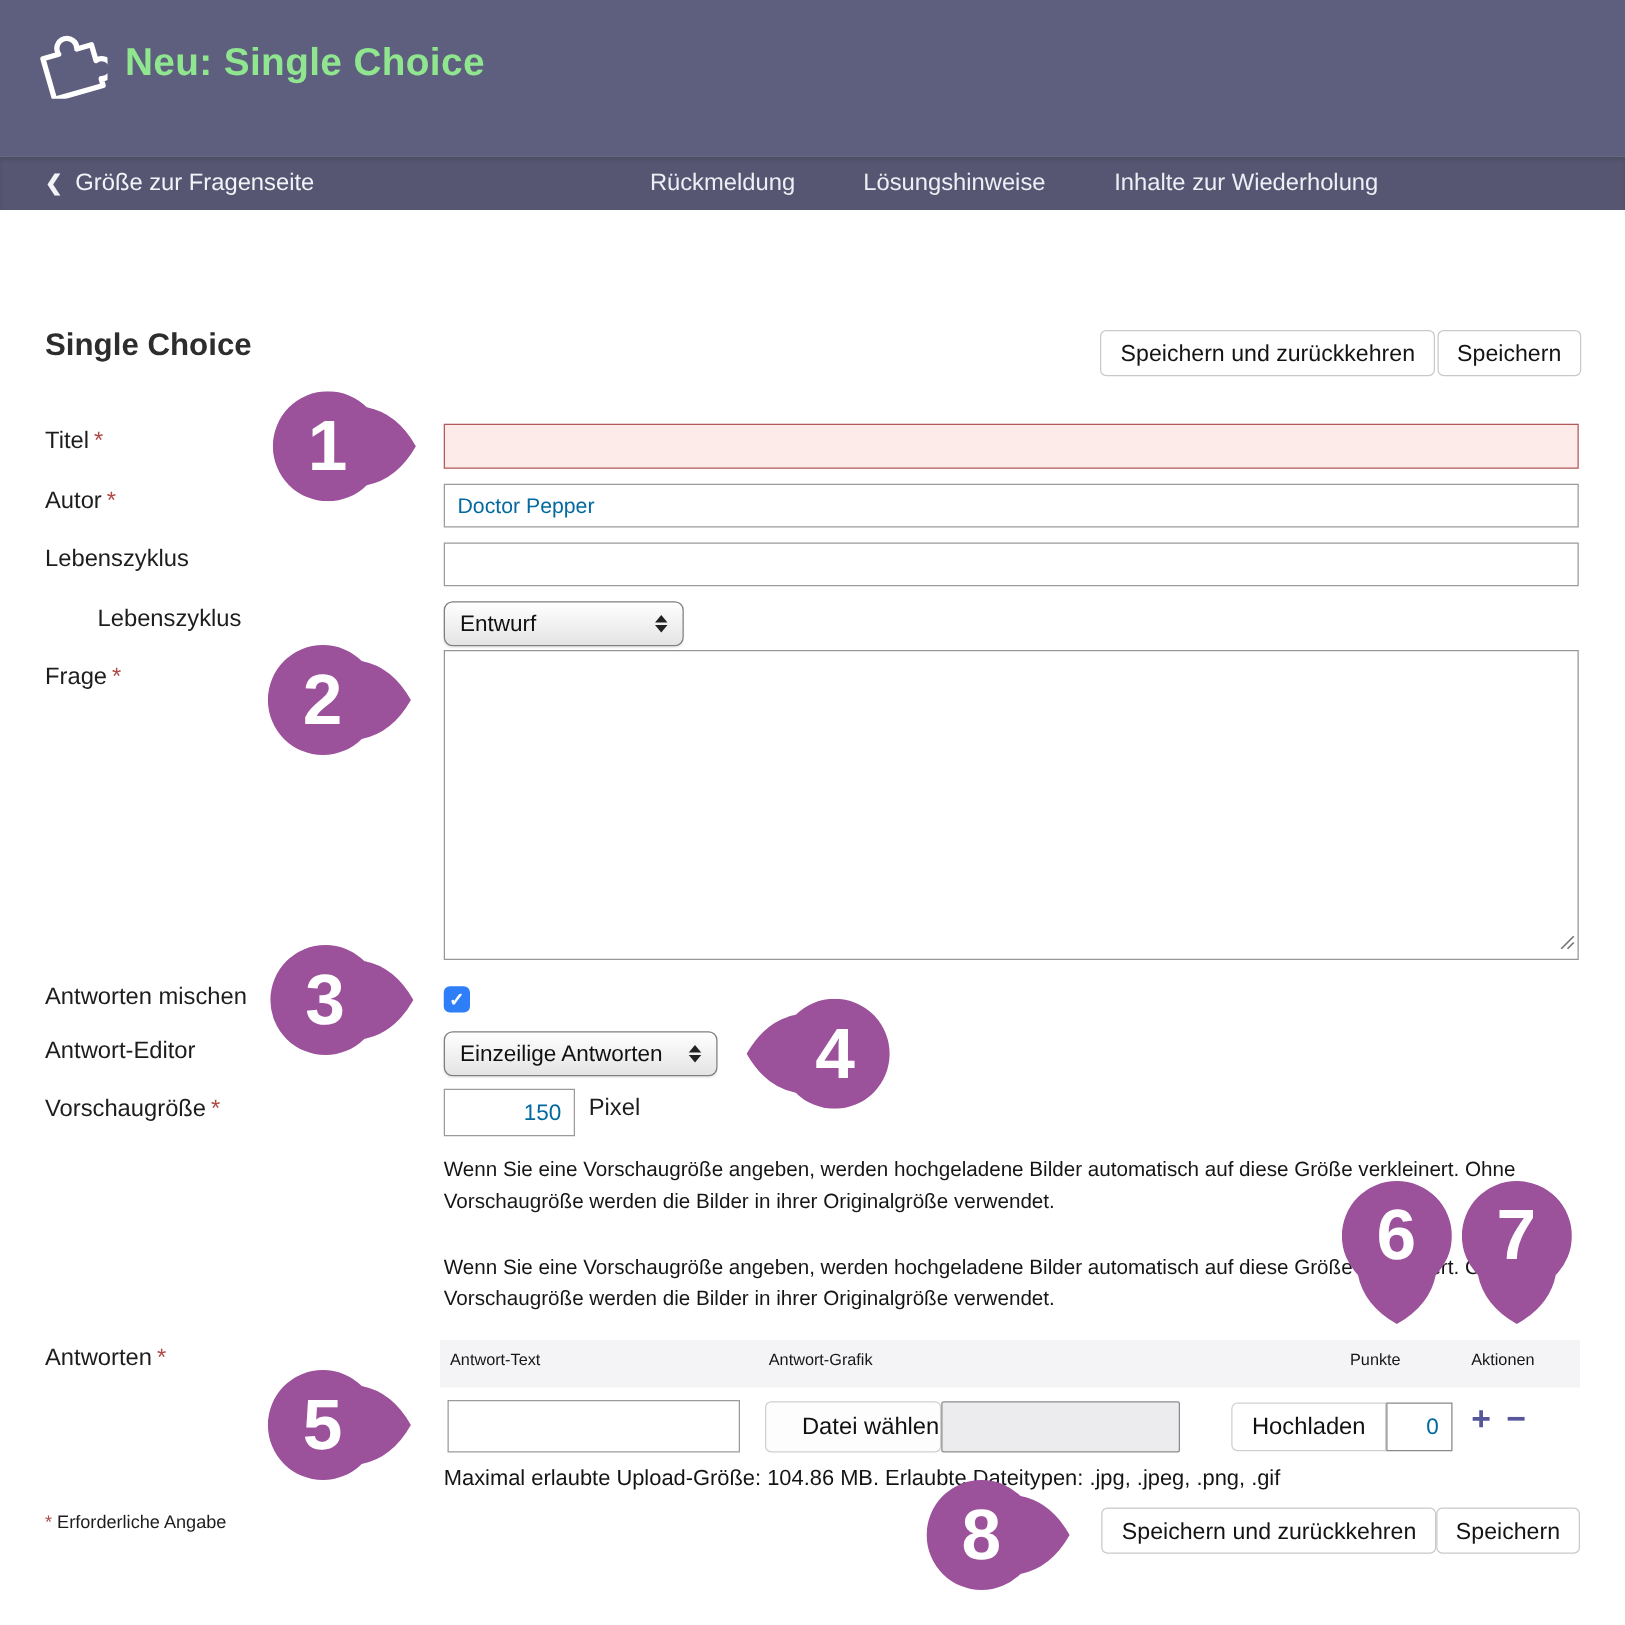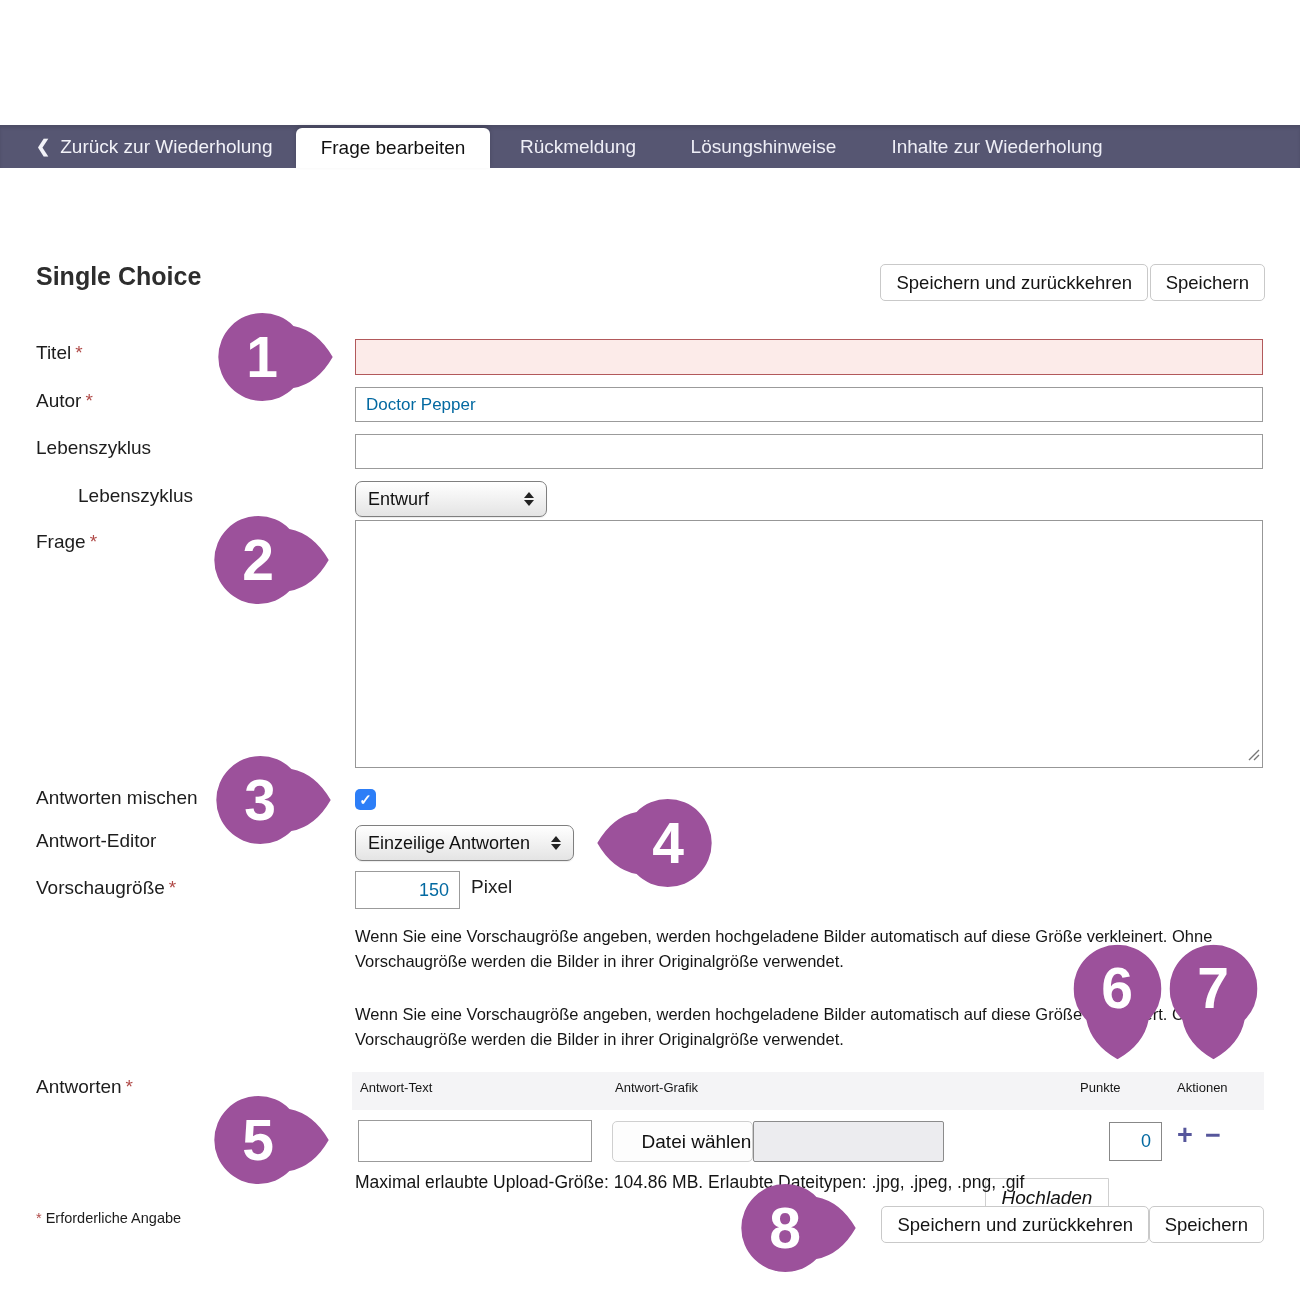--- a/index.html
+++ b/index.html
@@ -50,21 +50,21 @@
 
   .helptext { position:absolute; left:355px; width:905px; font-size:16.5px; line-height:25px; color:#161616; }
 
   
   .tbl-head { position:absolute; left:352px; top:1072px; width:912px; height:38px; background:#f4f4f6; }
   .tbl-head span { position:absolute; top:8px; font-size:13px; color:#161616; }
   .th-c1 { left:8px; } .th-c2 { left:263px; } .th-c3 { left:728px; } .th-c4 { left:825px; }
 
   .file-btn { position:absolute; left:612px; top:1121px; width:141px; height:41px; background:#fdfdfd; border:1px solid #cfcfcf; border-radius:5px; font-size:19px; display:flex; align-items:center; justify-content:center; cursor:pointer; color:#111;padding-left:28px; }
   .file-box { position:absolute; left:753px; top:1121px; width:191px; height:41px; background:#ececef; border:1px solid #8c8c8c; border-radius:2px; }
-  .upload-btn { position:absolute; left:985px; top:1178px; width:124px; height:39px; background:#fff; border:1px solid #cfcfcf; border-radius:5px 0 0 5px; font-size:19px; display:flex; align-items:center; justify-content:center; cursor:pointer; color:#111;font-style:italic; }
+  .upload-btn { position:absolute; left:985px; top:1122px; width:124px; height:39px; background:#fff; border:1px solid #cfcfcf; border-radius:5px 0 0 5px; font-size:19px; display:flex; align-items:center; justify-content:center; cursor:pointer; color:#111; }
   .action-glyph { position:absolute; top:1122px; font-size:27px; font-weight:bold; color:#56569b; cursor:pointer; line-height:1; }
 
   .note { position:absolute; left:355px; top:1172px; font-size:17.5px; color:#141414; }
   .req-note { position:absolute; left:36px; top:1210px; font-size:14.5px; color:#1d1d1d; }
 
   
   .balloon { position:absolute; pointer-events:none; }
   .balloon svg { display:block; }
   .balloon .bnum { position:absolute; width:88px; height:88px; top:0; display:flex; align-items:center; justify-content:center; color:#fff; font-size:57px; font-weight:bold; }
   .b-right { width:115px; height:88px; }
@@ -74,29 +74,36 @@
   .b-left .bnum { left:27px; }
   .b-down { width:88px; height:115px; }
   .b-down svg { position:absolute; left:-13.5px; top:13.5px; transform:rotate(90deg); }
   .b-down .bnum { left:0; }
 </style>
 </head>
 <body>
 
 <div id="screen">
 
+  <div class="header">
+    <span class="puzzle">
+      <svg width="62" height="62" viewBox="0 0 66 66">
+        <g transform="rotate(-16 33 36)">
+          <path d="M13,26 H27 A8.5,8.5 0 1 1 43,26 H56 V40 A8.5,8.5 0 1 1 56,56 V62 H13 Z" fill="none" stroke="#ffffff" stroke-width="4.5" stroke-linejoin="round"></path>
+        </g>
+      </svg>
+    </span>
+    <div class="app-title">Neu: Single Choice</div>
+  </div>
 
   <div class="tabbar">
     <div class="back-link">
       <span class="back-chevron">❮</span>
-      <span>Zurück zur Wiederholung</span>
+      <span>Größe zur Fragenseite</span>
     </div>
-    <div id="tab-0" class="tab active">
-        <span>Frage bearbeiten</span>
-      </div>
     <div id="tab-1" class="tab">
         <span>Rückmeldung</span>
       </div>
     <div id="tab-2" class="tab">
         <span>Lösungshinweise</span>
       </div>
     <div id="tab-3" class="tab">
         <span>Inhalte zur Wiederholung</span>
       </div>
   </div>

